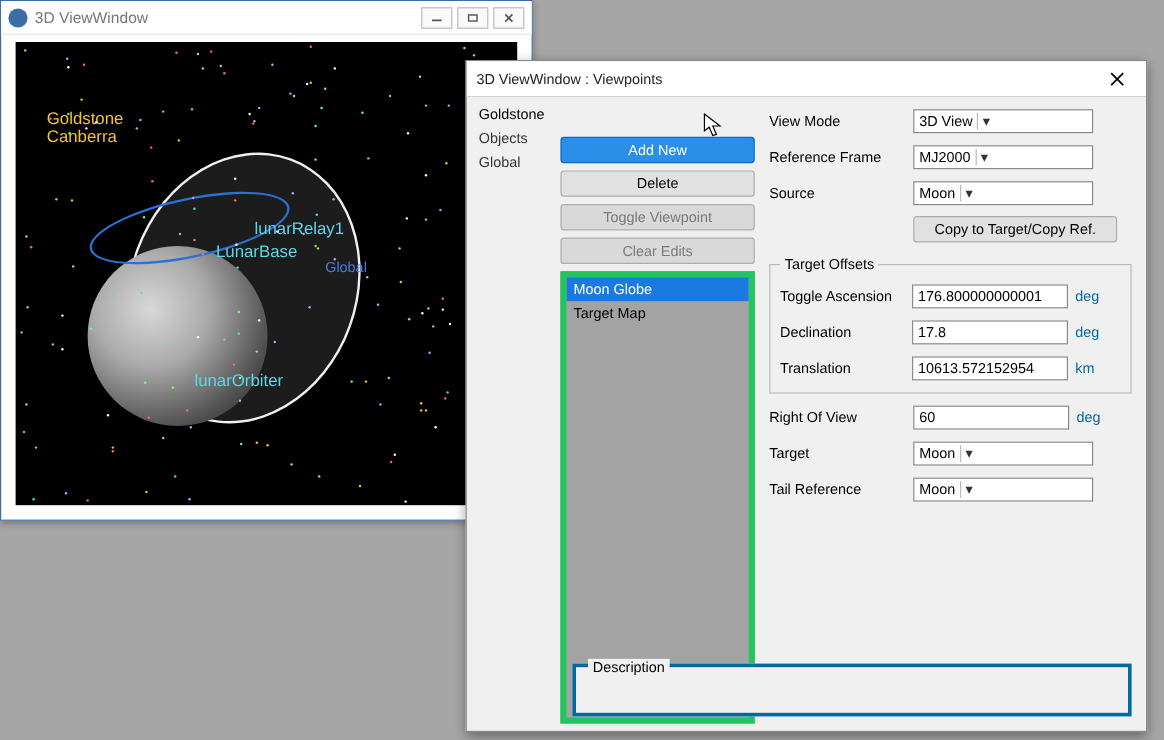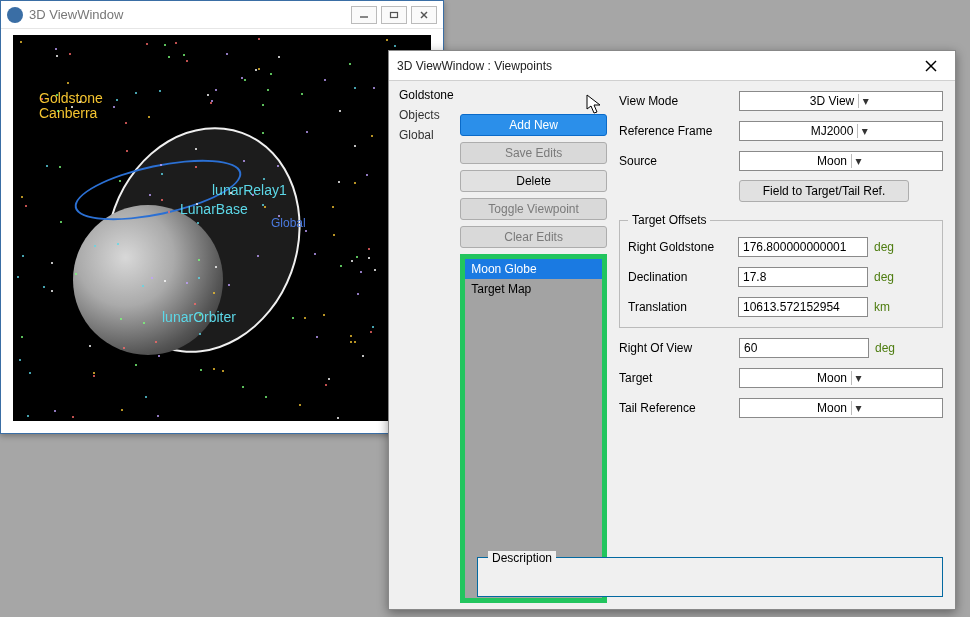--- a/index.html
+++ b/index.html
@@ -71,36 +71,36 @@
   .listbox .item { padding: 3px 6px; cursor: pointer; }
   .listbox .item.selected { background: #1a7ae2; color: #fff; }
 
   .rightcol { flex: 1; padding: 6px 12px 6px 8px; position: relative; }
   .row { display: flex; align-items: center; height: 28px; margin-bottom: 2px; }
   .row label { width: 120px; color: #000; }
   .row .ctl { flex: 1; display: flex; align-items: center; gap: 6px; }
   .combo, .input {
     height: 20px; border: 1px solid #8a8a8a; background: #fff; padding: 0 4px; font-size: 12px;
   }
-  .combo { width: 204px; display: flex; align-items: center; justify-content: center; cursor: pointer; }
+  .combo { width: 150px; display: flex; align-items: center; justify-content: flex-start; cursor: pointer; }
   .combo .arrow { width: 14px; text-align: center; color: #333; border-left: 1px solid #bbb; margin-left: 4px; }
   .input { width: 130px; }
   .input.narrow { width: 130px; }
   .btnwide {
     height: 22px; width: 170px; border: 1px solid #adadad; background: #e1e1e1;
     display: flex; align-items: center; justify-content: center; cursor: pointer; border-radius: 3px;
   }
-  .unit { width: 28px; color: #4d7c0f; }
+  .unit { width: 28px; color: #0369a1; }
 
   fieldset { border: 1px solid #bbb; margin: 8px 0 6px; padding: 6px 8px 4px; }
   fieldset legend { padding: 0 4px; color: #000; }
 
   .descbox {
     position: absolute; left: 88px; right: 12px; bottom: 12px;
-    border: 1px solid #0369a1; padding: 6px 10px 18px; background: #f0f0f0;
+    border: 3px solid #0369a1; padding: 6px 10px 18px; background: #f0f0f0;
   }
   .descbox .leg { position: relative; top: -13px; background: #f0f0f0; padding: 0 4px; display: inline-block; }
 
   .cursor { position: absolute; width: 18px; height: 22px; pointer-events: none; z-index: 50; }
 </style>
 </head>
 <body>
 
 <div class="win3d">
   <div class="titlebar">
@@ -308,21 +308,20 @@
   </div>
   <div class="body">
     <div class="sidetabs">
       <div class="active">Goldstone</div>
       <div>Objects</div>
       <div>Global</div>
     </div>
 
     <div class="midcol">
       <div class="btn primary">Add New</div>
-      <div class="btn disabled">Save Edits</div>
       <div class="btn">Delete</div>
       <div class="btn disabled">Toggle Viewpoint</div>
       <div class="btn disabled">Clear Edits</div>
       <div class="listbox">
         <div class="item selected">Moon Globe</div>
         <div class="item">Target Map</div>
       </div>
     </div>
 
     <div class="rightcol">
@@ -349,28 +348,28 @@
         <div class="ctl">
             <div class="combo">
               <span>Moon</span>
               <span class="arrow">▾</span>
             </div>
           </div>
       </div>
       <div class="row">
         <label></label>
         <div class="ctl">
-            <div class="btnwide">Field to Target/Tail Ref.</div>
+            <div class="btnwide">Copy to Target/Copy Ref.</div>
           </div>
       </div>
 
       <fieldset>
         <legend>Target Offsets</legend>
         <div class="row">
-          <label style="width:110px">Right Goldstone</label>
+          <label style="width:110px">Toggle Ascension</label>
           <div class="ctl">
               <input class="input narrow" value="176.800000000001" style="">
               <span class="unit">deg</span>
             </div>
         </div>
         <div class="row">
           <label style="width:110px">Declination</label>
           <div class="ctl">
               <input class="input narrow" value="17.8" style="">
               <span class="unit">deg</span>

